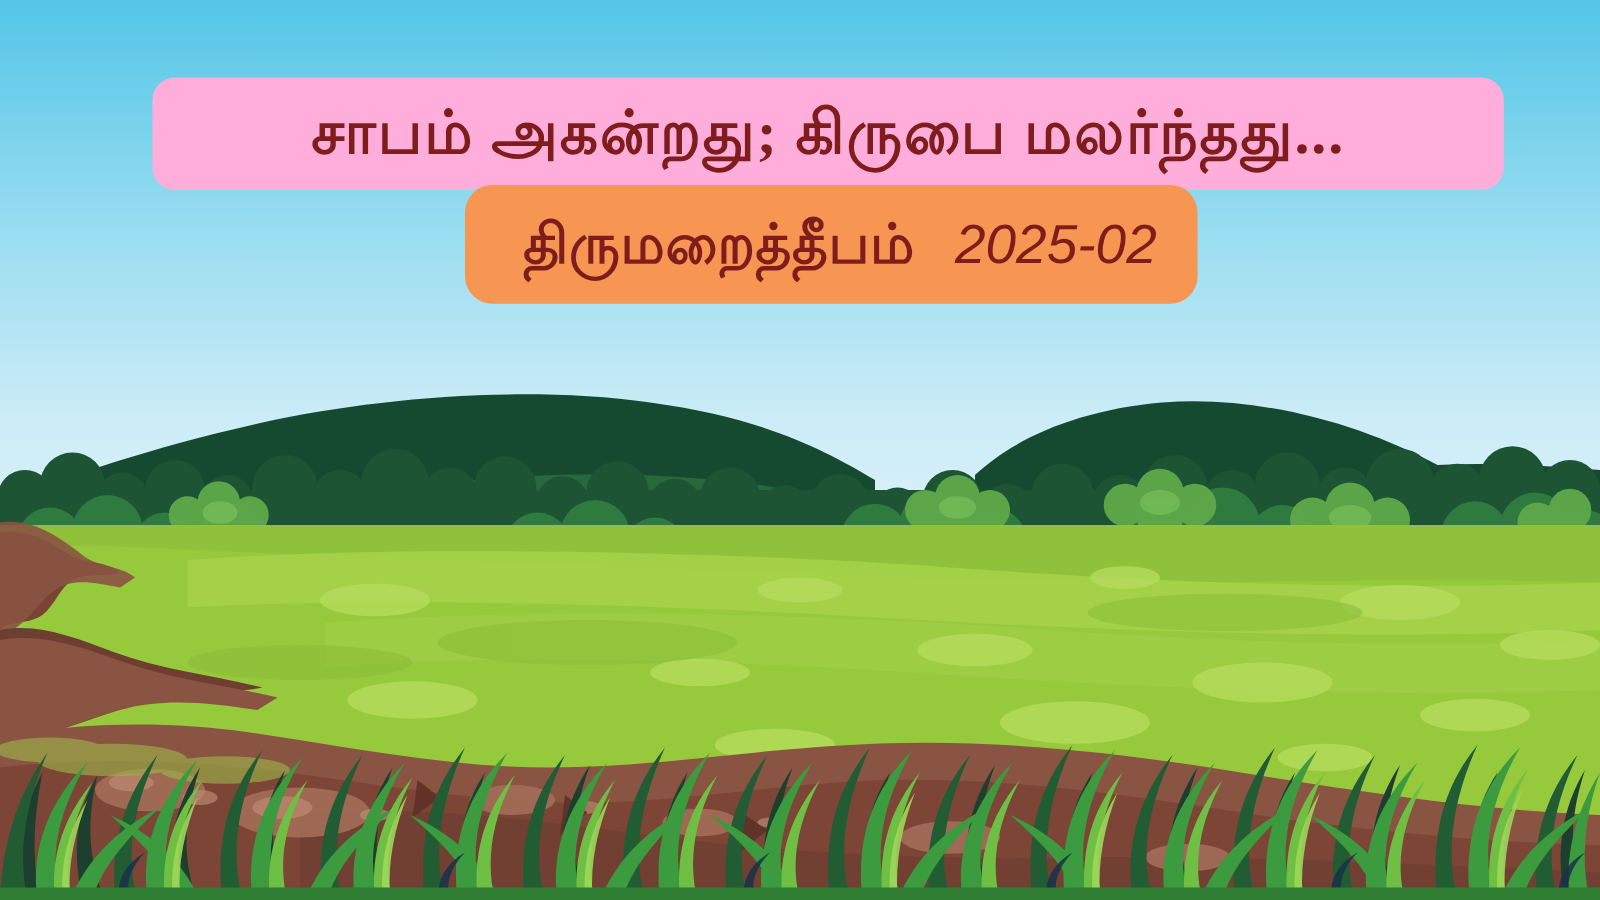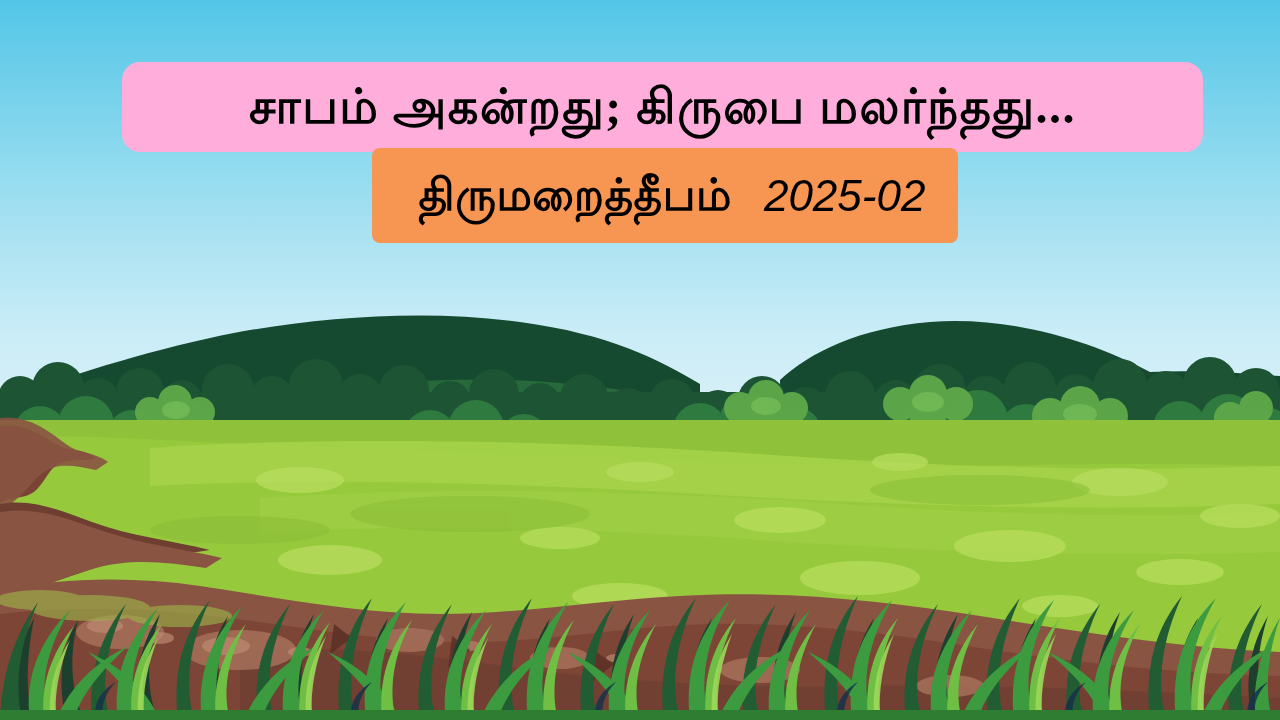--- a/index.html
+++ b/index.html
@@ -48,21 +48,21 @@
   }
   .base-strip {
     position:absolute; left:0; bottom:0; width:1280px; height:10px;
     background:#2E7D32;
   }
 
   
   .banner {
     position:absolute;
     display:flex; align-items:center; justify-content:center;
-    color:#000000;
+    color:#7f1d1d;
     white-space:nowrap;
     line-height:1;
   }
 
   .banner-title {
     left:122px; top:62px;
     width:1081px; height:90px;
     background:#FFAEDC;
     border-radius:18px;
     z-index:5;
@@ -72,21 +72,21 @@
     font-weight:bold;
     font-size:48px;
     letter-spacing:1.5px;
     padding:0 16px;
   }
 
   .banner-sub {
     left:372px; top:148px;
     width:586px; height:95px;
     background:#F79552;
-    border-radius:8px;
+    border-radius:22px;
     z-index:6;
   }
   .banner-sub .txt {
     font-family:"Liberation Serif", serif;
     font-weight:bold;
     font-size:44px;
     letter-spacing:0.5px;
     padding:0 14px;
   }
   .banner-sub .issue {

